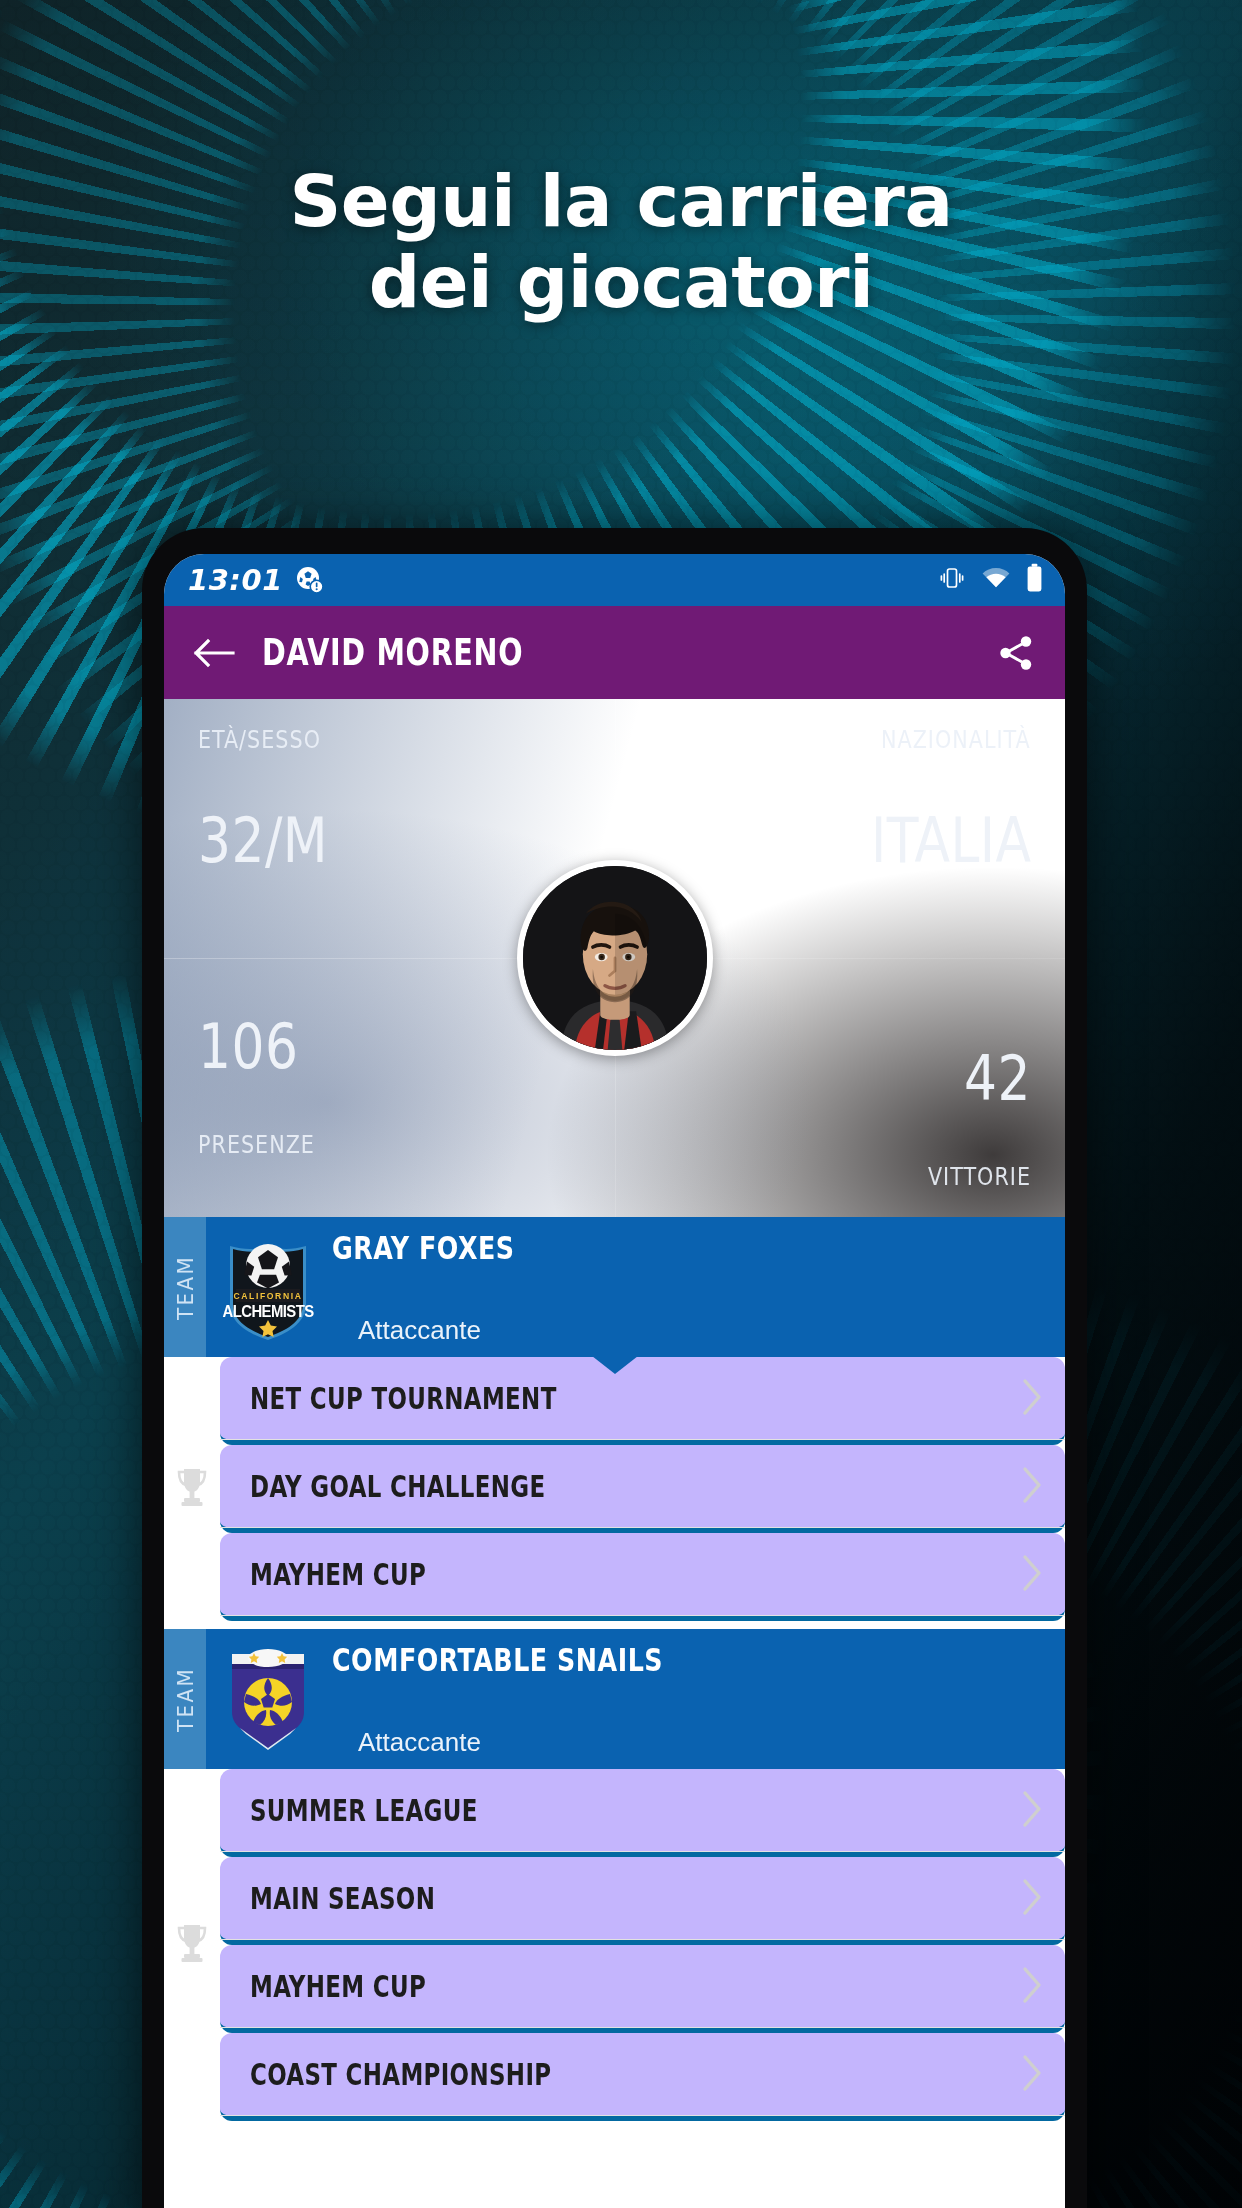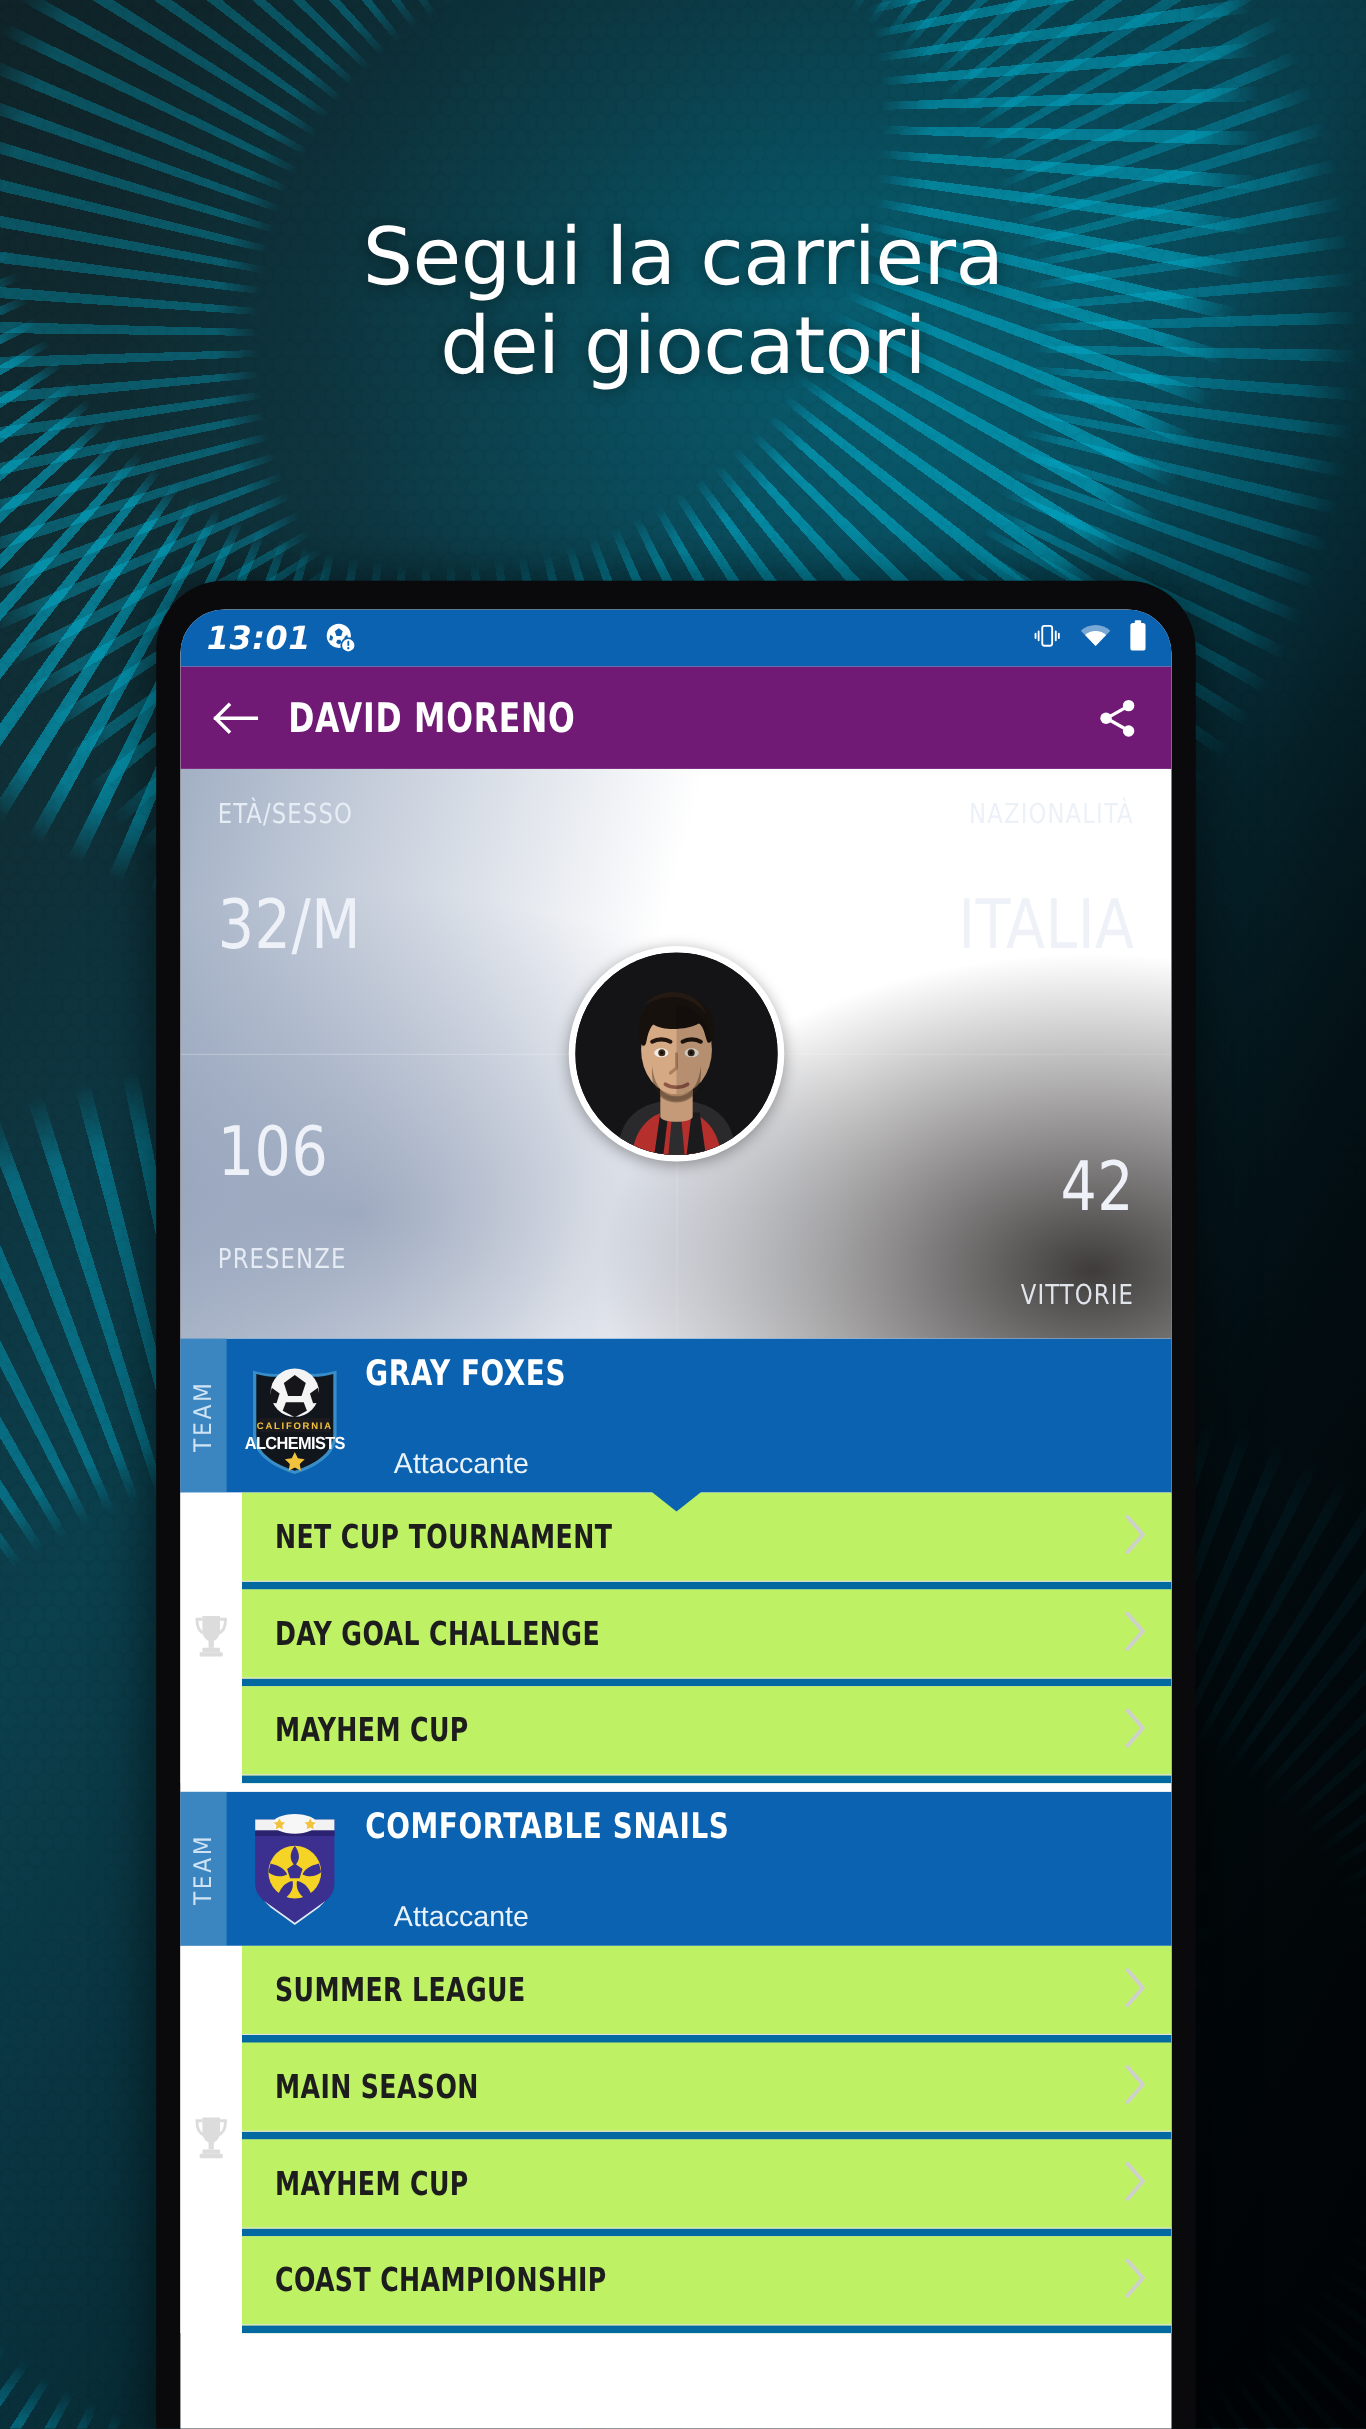--- a/index.html
+++ b/index.html
@@ -50,25 +50,25 @@
 
   .darkfade {
     position:absolute; inset:0;
     background:
       linear-gradient(118deg, rgba(0,0,0,0) 52%, rgba(1,6,9,0.72) 74%, rgba(0,2,4,0.93) 100%),
       linear-gradient(to bottom, rgba(0,0,0,0.12) 0%, rgba(0,0,0,0) 24%);
   }
 
   
   .headline {
-    position:absolute; left:0; right:0; top:193px;
+    position:absolute; left:0; right:0; top:161px;
     text-align:center;
     color:#ffffff;
     font-family:"DejaVu Sans", sans-serif;
-    font-weight:400;
+    font-weight:700;
     font-size:72px;
     line-height:1.13;
     letter-spacing:-0.5px;
     text-shadow:0 2px 14px rgba(0,0,0,0.45);
     z-index:5;
   }
   .headline .l2 { display:block; }
 
   
   .phone {
@@ -248,25 +248,26 @@
   
   .list-block { display:flex; background:#ffffff; position:relative; }
   .gutter {
     width:56px; flex:0 0 56px;
     background:#ffffff;
     display:flex; align-items:center; justify-content:center;
   }
   .rows { flex:1; }
   .row {
     height:88px;
-    background:#bef264;
+    background:#c4b5fd;
     display:flex; align-items:center;
     padding:0 22px 0 30px;
-    border-bottom:7px solid #0369a1;
+    border-bottom:5px solid #0369a1;
     position:relative;
+    border-radius:12px;
   }
   .row::after {
     content:"";
     position:absolute; left:0; right:0; bottom:0; height:1px;
     background:#e2e2e2;
   }
   .row-label {
     font-family:"DejaVu Sans Condensed","Liberation Sans Narrow","Liberation Sans", sans-serif;
     font-weight:700; font-size:30px;
     color:#1d1d1d;

